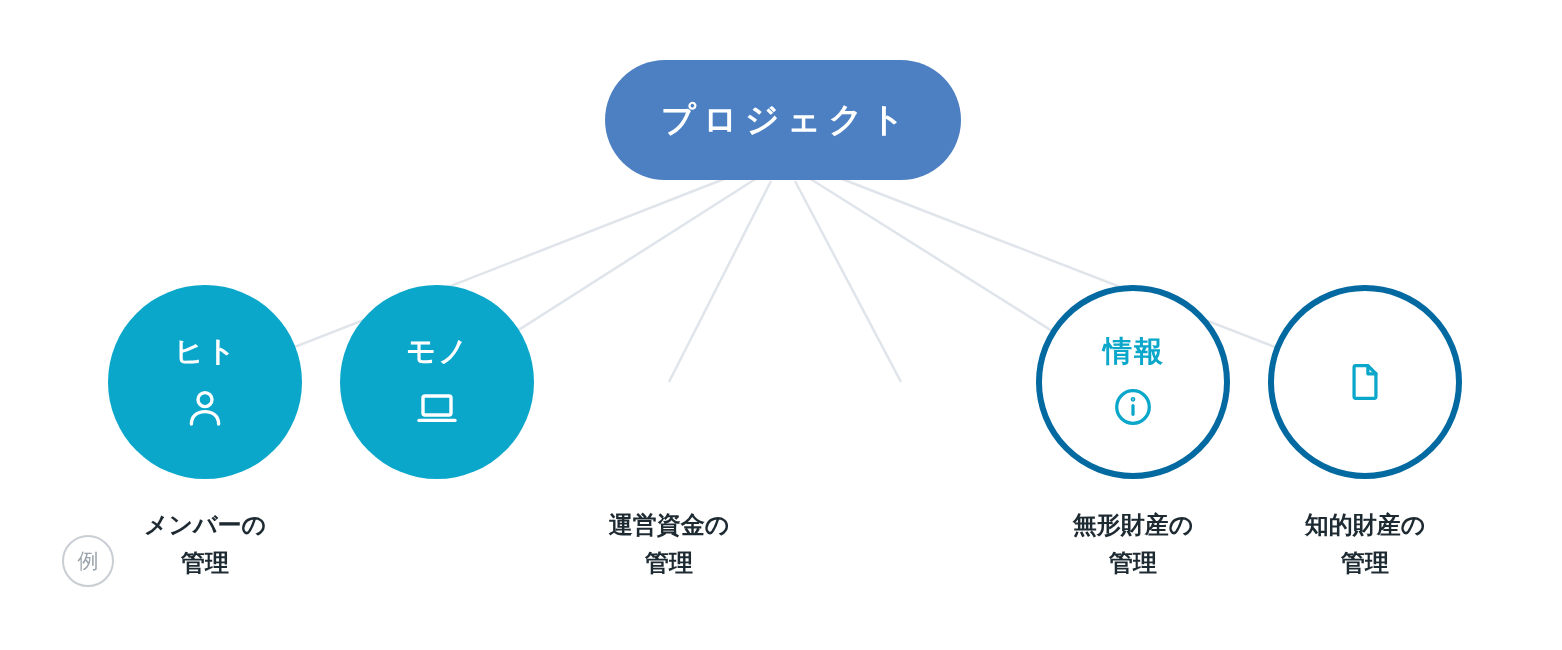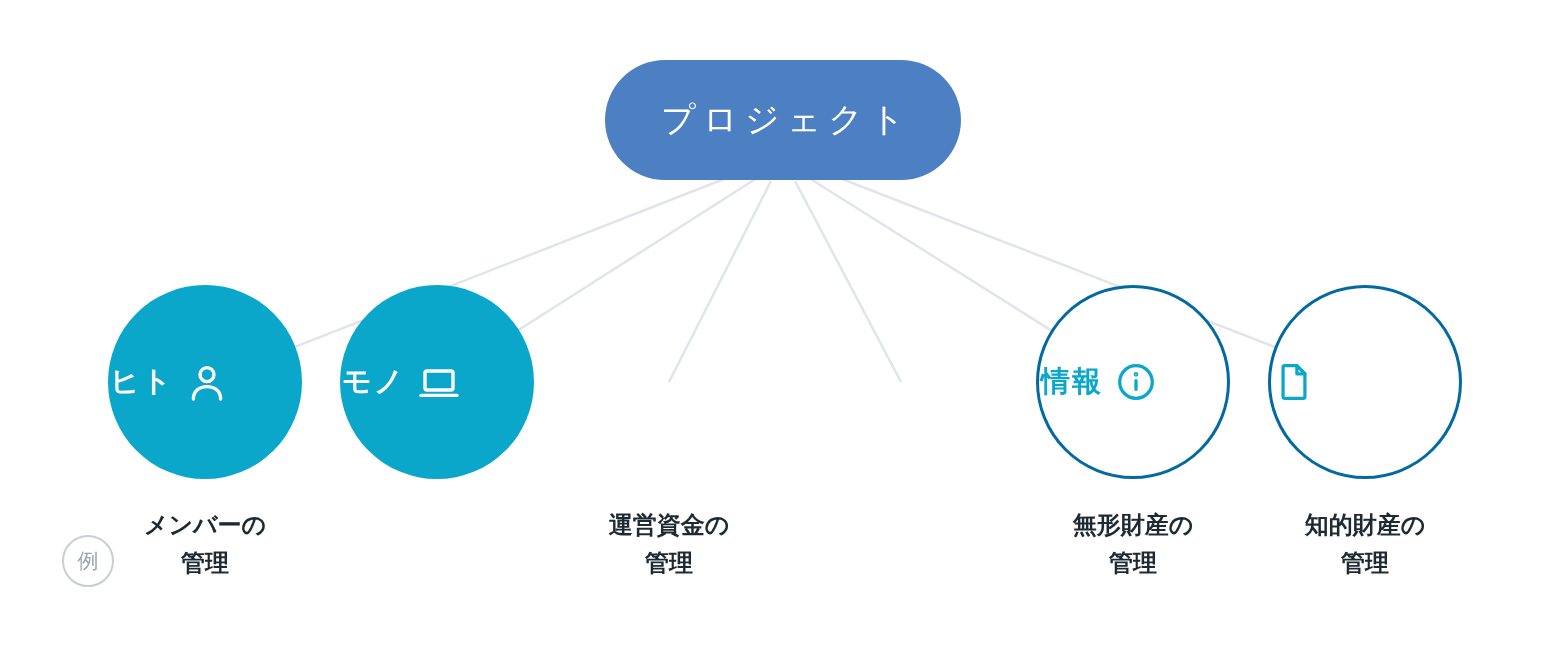--- a/index.html
+++ b/index.html
@@ -14,32 +14,32 @@
   .lines-svg { position:absolute; left:0; top:0; z-index:1; }
 
   .root-node {
     position:absolute; left:605px; top:60px;
     width:356px; height:120px;
     background:#4d80c2; border-radius:60px;
     display:flex; align-items:center; justify-content:center;
     z-index:2;
   }
   .root-label {
-    color:#ffffff; font-size:34px; font-weight:400;
+    color:#ffffff; font-size:34px; font-weight:700;
     letter-spacing:7px; text-indent:7px;
   }
 
   .node {
     position:absolute; top:285px;
     width:194px; height:194px; border-radius:50%;
-    display:flex; flex-direction:row; align-items:center; 
+    display:flex; flex-direction:column; align-items:center; justify-content:center;
     gap:10px; z-index:2;
   }
   .node.filled { background:#0ba7ca; color:#ffffff; }
-  .node.outline { background:#ffffff; border:3px solid #0369a1; color:#0ba7ca; }
+  .node.outline { background:#ffffff; border:6px solid #0369a1; color:#0ba7ca; }
   .node-title { font-size:29px; font-weight:700; letter-spacing:2px; text-indent:2px; }
   .node-icon { display:flex; align-items:center; justify-content:center; height:50px; }
   .yen-glyph { font-size:46px; font-weight:400; line-height:1; }
 
   .caption {
     position:absolute; top:506px; width:240px;
     text-align:center; font-size:24px; font-weight:600;
     color:#1e2a32; line-height:1.6; white-space:pre-line;
     z-index:2;
   }

